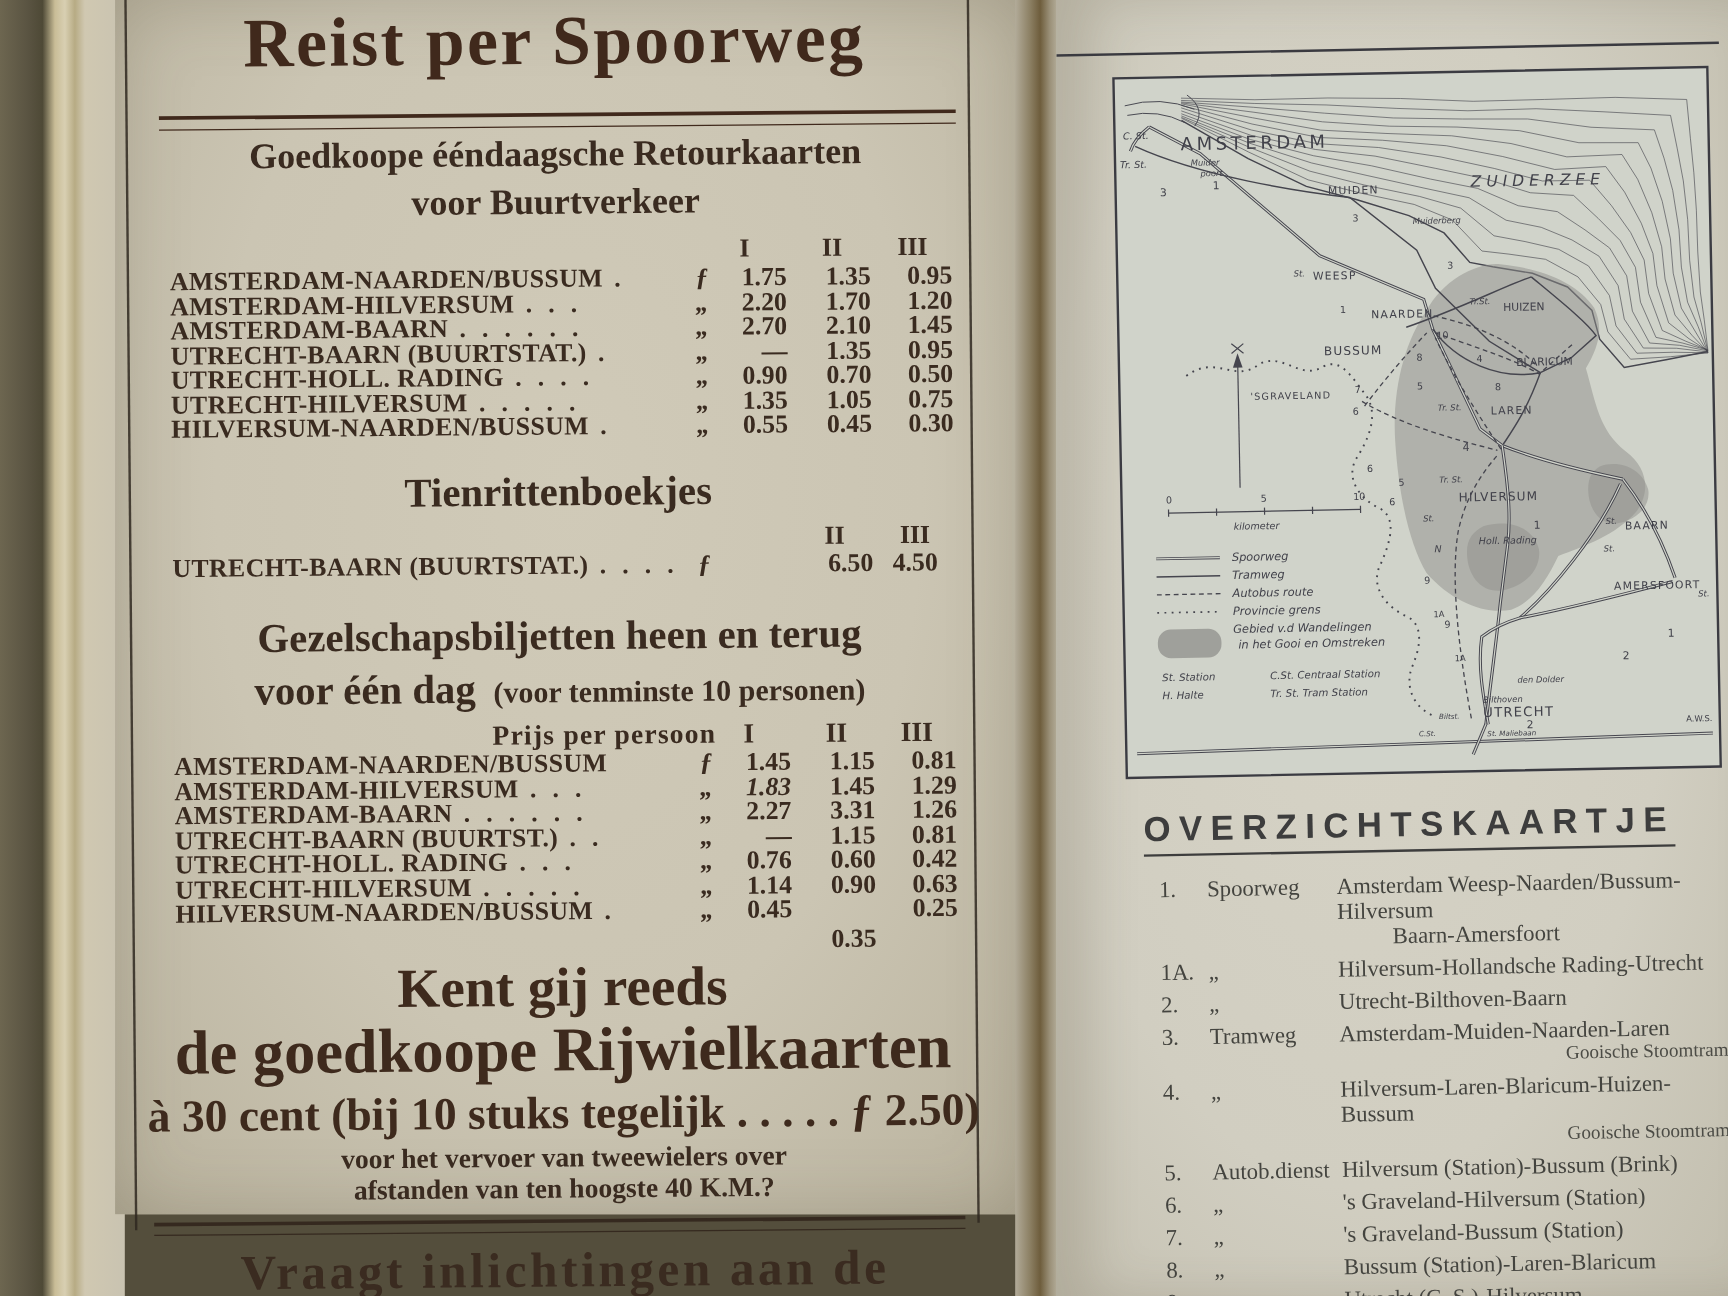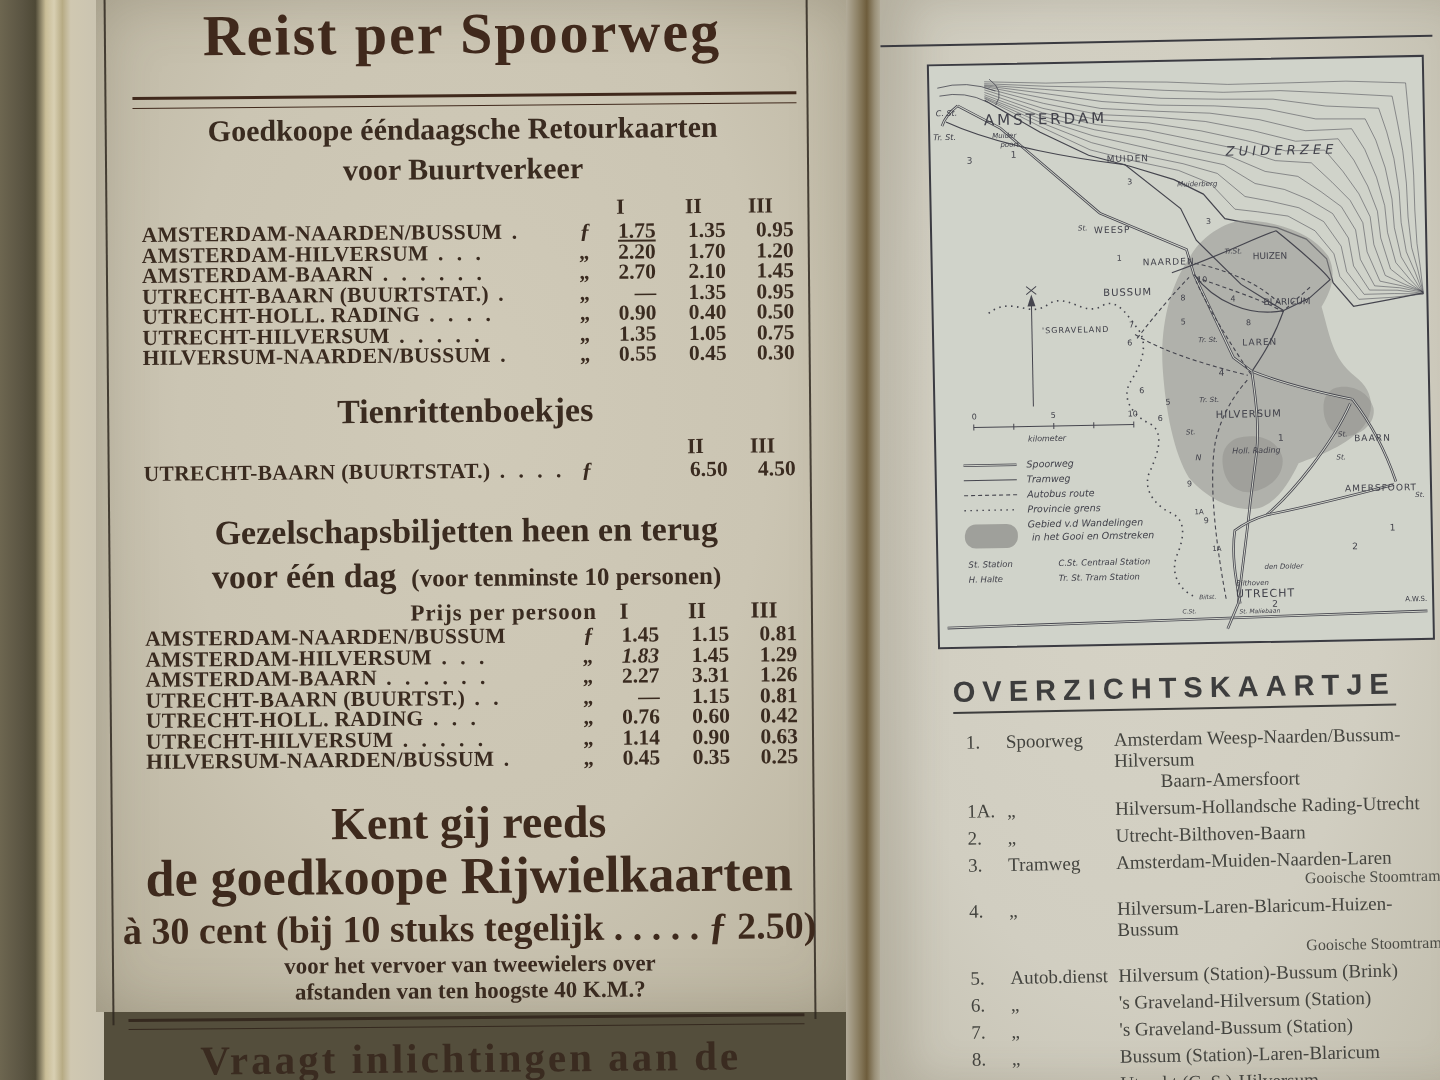--- a/index.html
+++ b/index.html
@@ -89,21 +89,21 @@
           <div class="frow hrow">
             <span class="c" style="left: 492px; width: 70px; text-align: center;">I</span>
             <span class="c" style="left: 568px; width: 64px; text-align: center;">II</span>
             <span class="c" style="left: 634px; width: 66px; text-align: center;">III</span>
           </div>
         </div>
       <div class="ftable" id="table1" style="top:222px">
           <div class="frow">
             <span class="nm">AMSTERDAM-NAARDEN/BUSSUM<span class="ld">  .</span></span>
             <span class="cur">ƒ</span>
-            <span class="c" style="left: 492px; width: 70px; text-decoration: underline;">1.75</span>
+            <span class="c" style="left: 492px; width: 70px;">1.75</span>
             <span class="c" style="left: 568px; width: 64px;">1.35</span>
             <span class="c" style="left: 634px; width: 66px;">0.95</span>
           </div>
           <div class="frow">
             <span class="nm">AMSTERDAM-HILVERSUM<span class="ld">  . . .</span></span>
             <span class="cur">„</span>
             <span class="c" style="left: 492px; width: 70px;">2.20</span>
             <span class="c" style="left: 568px; width: 64px;">1.70</span>
             <span class="c" style="left: 634px; width: 66px;">1.20</span>
           </div>
@@ -118,21 +118,21 @@
             <span class="nm">UTRECHT-BAARN (BUURTSTAT.)<span class="ld">  .</span></span>
             <span class="cur">„</span>
             <span class="c" style="left: 492px; width: 70px;">—</span>
             <span class="c" style="left: 568px; width: 64px;">1.35</span>
             <span class="c" style="left: 634px; width: 66px;">0.95</span>
           </div>
           <div class="frow">
             <span class="nm">UTRECHT-HOLL. RADING<span class="ld">  . . . .</span></span>
             <span class="cur">„</span>
             <span class="c" style="left: 492px; width: 70px;">0.90</span>
-            <span class="c" style="left: 568px; width: 64px;">0.40</span>
+            <span class="c" style="left: 568px; width: 64px;">0.70</span>
             <span class="c" style="left: 634px; width: 66px;">0.50</span>
           </div>
           <div class="frow">
             <span class="nm">UTRECHT-HILVERSUM<span class="ld">  . . . . .</span></span>
             <span class="cur">„</span>
             <span class="c" style="left: 492px; width: 70px;">1.35</span>
             <span class="c" style="left: 568px; width: 64px;">1.05</span>
             <span class="c" style="left: 634px; width: 66px;">0.75</span>
           </div>
           <div class="frow">
@@ -149,21 +149,21 @@
           <div class="frow hrow">
             <span class="c" style="left: 568px; width: 64px; text-align: center;">II</span>
             <span class="c" style="left: 634px; width: 66px; text-align: center;">III</span>
           </div>
         </div>
       <div class="ftable" id="table-tien" style="top:461px">
           <div class="frow">
             <span class="nm">UTRECHT-BAARN (BUURTSTAT.)<span class="ld">  . . . .</span></span>
             <span class="cur">ƒ</span>
             <span class="c" style="left: 568px; width: 64px;">6.50</span>
-            <span class="c" style="left: 634px; width: 66px;">4.50</span>
+            <span class="c" style="left: 634px; width: 66px; text-align: center;">4.50</span>
           </div>
         </div>
 
       <div class="heading" style="top:512px">Gezelschapsbiljetten heen en terug</div>
       <div class="heading" style="top:556px">
         <span>voor één dag</span>
         <span class="note-inline">&nbsp;<span>(voor tenminste 10 personen)</span></span>
       </div>
       <div class="prijsrow" style="top:600px">
         <span class="lbl">Prijs per persoon</span>
@@ -209,21 +209,21 @@
             <span class="nm">UTRECHT-HILVERSUM<span class="ld">  . . . . .</span></span>
             <span class="cur">„</span>
             <span class="c" style="left: 492px; width: 70px;">1.14</span>
             <span class="c" style="left: 568px; width: 64px;">0.90</span>
             <span class="c" style="left: 634px; width: 66px;">0.63</span>
           </div>
           <div class="frow">
             <span class="nm">HILVERSUM-NAARDEN/BUSSUM<span class="ld">  .</span></span>
             <span class="cur">„</span>
             <span class="c" style="left: 492px; width: 70px;">0.45</span>
-            <span class="c" style="left: 568px; width: 64px;">0.35</span>
+            <span class="c" style="left: 568px; width: 64px; margin-top: 25px;">0.35</span>
             <span class="c" style="left: 634px; width: 66px;">0.25</span>
           </div>
         </div>
 
       <div class="big1" style="top:796px">Kent gij reeds</div>
       <div class="big2" style="top:846px">de goedkoope Rijwielkaarten</div>
       <div class="big3" style="top:906px">à 30 cent (bij 10 stuks tegelijk . . . . . ƒ 2.50)</div>
       <div class="small-c" style="top:952px">voor het vervoer van tweewielers over</div>
       <div class="small-c" style="top:978px">afstanden  van  ten  hoogste  40 K.M.?</div>
 

